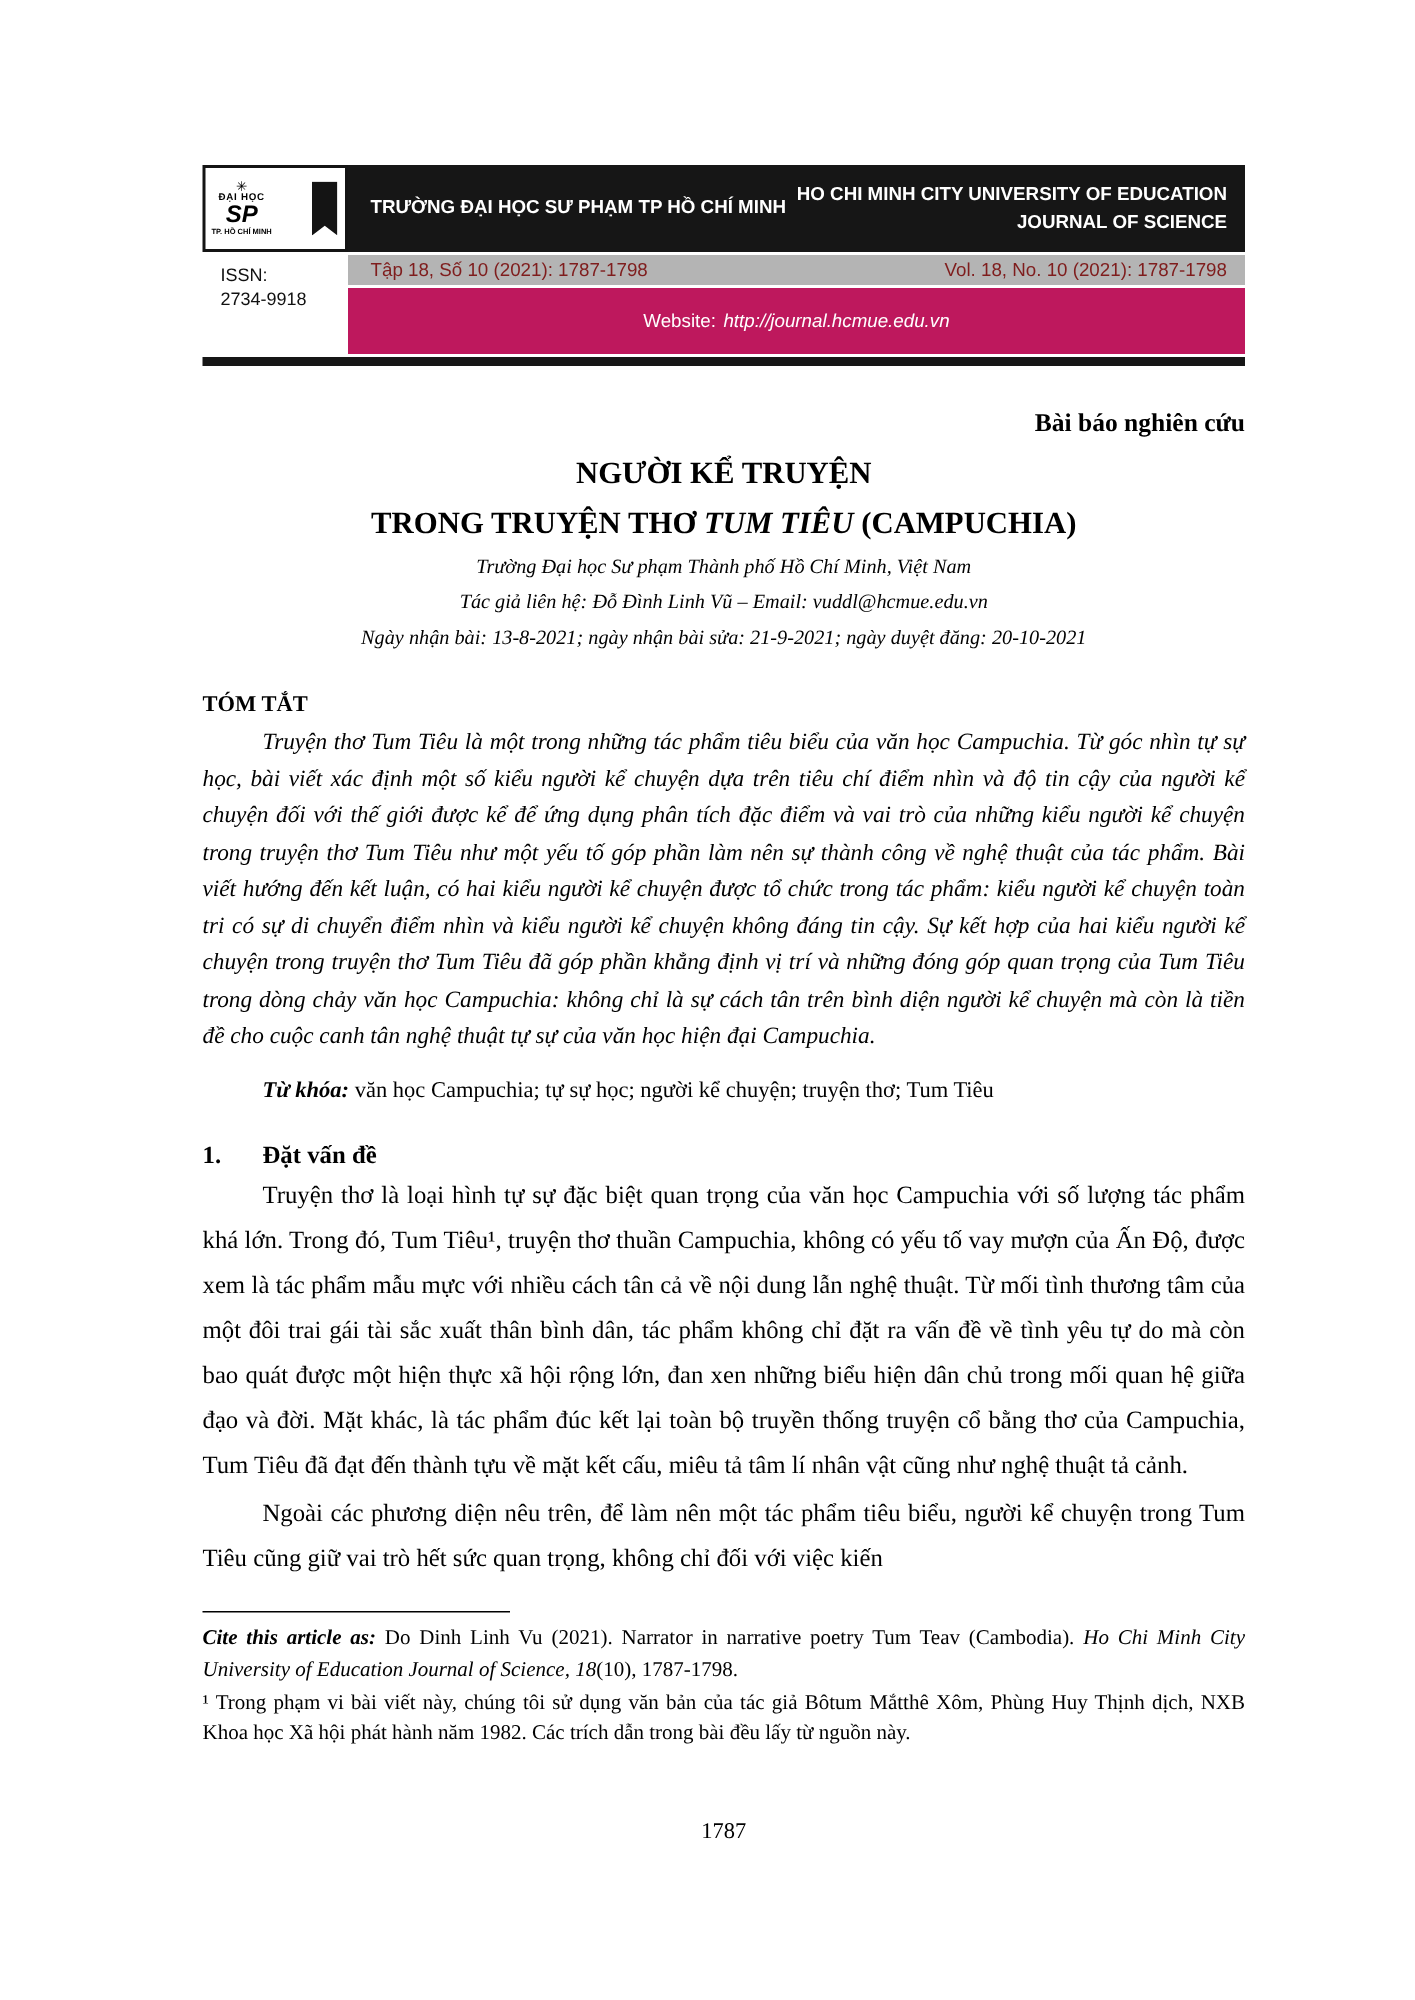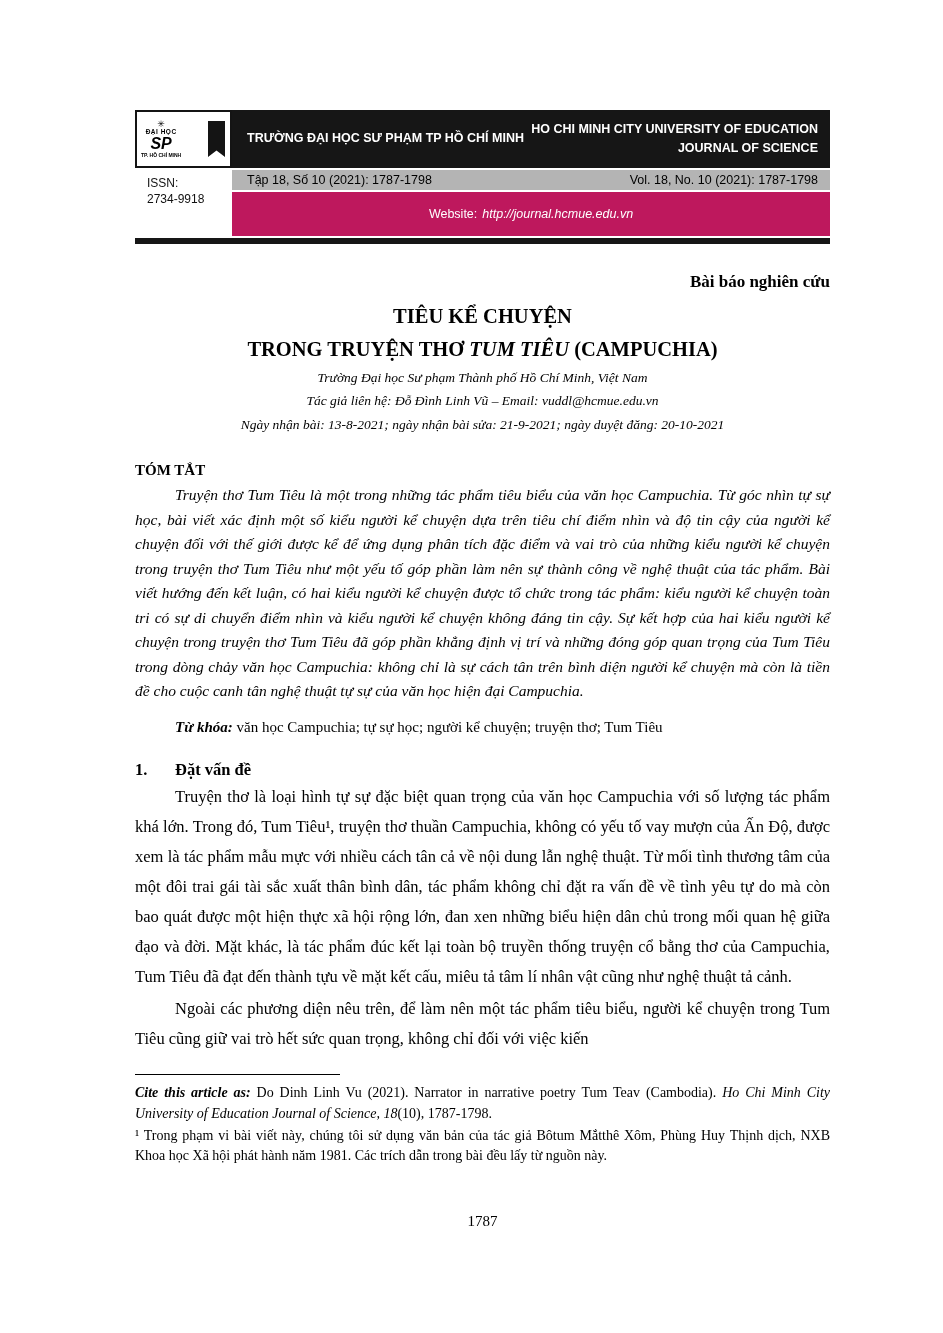--- a/index.html
+++ b/index.html
@@ -40,21 +40,21 @@
     background: #161616; color: #fff; height: 58px;
     display: flex; justify-content: space-between; align-items: center;
     padding: 0 12px 0 15px; font-family: "Liberation Sans", sans-serif;
   }
   .band-top .vi-block { font-size: 12.5px; font-weight: bold; line-height: 1.55; }
   .band-top .en-block { font-size: 12.5px; font-weight: bold; line-height: 1.55; text-align: right; }
   .band-mid {
     background: #b4b4b4; height: 24px; border-top: 2px solid #fff; border-bottom: 2px solid #fff;
     display: flex; justify-content: space-between; align-items: center;
     padding: 0 12px 0 15px; font-family: "Liberation Sans", sans-serif;
-    font-size: 12.5px; color: #000000;
+    font-size: 12.5px; color: #7f1d1d;
   }
   .band-bot {
     background: #be185d; color: #fff; height: 44px;
     display: flex; justify-content: center; align-items: center; gap: 5px;
     font-family: "Liberation Sans", sans-serif; font-size: 12.5px;
   }
   .band-bot .url { font-style: italic; color: #fff; text-decoration: none; }
   .header-rule { height: 6px; background: #161616; margin-top: 2px; }
 
   
@@ -130,21 +130,21 @@
         <span>Website:</span>
         <a class="url" href="#">http://journal.hcmue.edu.vn</a>
       </div>
     </div>
   </div>
   <div class="header-rule"></div>
 
   <div class="article-type">Bài báo nghiên cứu</div>
 
   <div class="title">
-    <div>TIÊU KỂ CHUYỆN</div>
+    <div>NGƯỜI KỂ TRUYỆN</div>
     <div><span>TRONG TRUYỆN THƠ </span><span class="it">TUM TIÊU</span><span> (CAMPUCHIA)</span></div>
   </div>
 
   <div class="meta-line">Trường Đại học Sư phạm Thành phố Hồ Chí Minh, Việt Nam</div>
   <div class="meta-line">Tác giả liên hệ: Đỗ Đình Linh Vũ – Email: vuddl@hcmue.edu.vn</div>
   <div class="meta-line">Ngày nhận bài: 13-8-2021; ngày nhận bài sửa: 21-9-2021; ngày duyệt đăng: 20-10-2021</div>
 
   <div class="abs-heading">TÓM TẮT</div>
   <p class="abs-text">Truyện thơ Tum Tiêu là một trong những tác phẩm tiêu biểu của văn học Campuchia. Từ góc nhìn tự sự học, bài viết xác định một số kiểu người kể chuyện dựa trên tiêu chí điểm nhìn và độ tin cậy của người kể chuyện đối với thế giới được kể để ứng dụng phân tích đặc điểm và vai trò của những kiểu người kể chuyện trong truyện thơ Tum Tiêu như một yếu tố góp phần làm nên sự thành công về nghệ thuật của tác phẩm. Bài viết hướng đến kết luận, có hai kiểu người kể chuyện được tổ chức trong tác phẩm: kiểu người kể chuyện toàn tri có sự di chuyển điểm nhìn và kiểu người kể chuyện không đáng tin cậy. Sự kết hợp của hai kiểu người kể chuyện trong truyện thơ Tum Tiêu đã góp phần khẳng định vị trí và những đóng góp quan trọng của Tum Tiêu trong dòng chảy văn học Campuchia: không chỉ là sự cách tân trên bình diện người kể chuyện mà còn là tiền đề cho cuộc canh tân nghệ thuật tự sự của văn học hiện đại Campuchia.</p>
   <div class="keywords">
@@ -155,18 +155,18 @@
     <span class="sec-num">1.</span><span>Đặt vấn đề</span>
   </div>
   <p class="body-para">Truyện thơ là loại hình tự sự đặc biệt quan trọng của văn học Campuchia với số lượng tác phẩm khá lớn. Trong đó, Tum Tiêu¹, truyện thơ thuần Campuchia, không có yếu tố vay mượn của Ấn Độ, được xem là tác phẩm mẫu mực với nhiều cách tân cả về nội dung lẫn nghệ thuật. Từ mối tình thương tâm của một đôi trai gái tài sắc xuất thân bình dân, tác phẩm không chỉ đặt ra vấn đề về tình yêu tự do mà còn bao quát được một hiện thực xã hội rộng lớn, đan xen những biểu hiện dân chủ trong mối quan hệ giữa đạo và đời. Mặt khác, là tác phẩm đúc kết lại toàn bộ truyền thống truyện cổ bằng thơ của Campuchia, Tum Tiêu đã đạt đến thành tựu về mặt kết cấu, miêu tả tâm lí nhân vật cũng như nghệ thuật tả cảnh.</p>
   <p class="body-para">Ngoài các phương diện nêu trên, để làm nên một tác phẩm tiêu biểu, người kể chuyện trong Tum Tiêu cũng giữ vai trò hết sức quan trọng, không chỉ đối với việc kiến</p>
 
   <div class="footnote-block">
     <hr class="fn-rule">
     <div class="cite">
       <span class="cite-label">Cite this article as:</span><span> Do Dinh Linh Vu (2021). Narrator in narrative poetry Tum Teav (Cambodia). </span><span class="cite-journal">Ho Chi Minh City University of Education Journal of Science, 18</span><span>(10), 1787-1798.</span>
     </div>
-    <div class="fn1">¹ Trong phạm vi bài viết này, chúng tôi sử dụng văn bản của tác giả Bôtum Mắtthê Xôm, Phùng Huy Thịnh dịch, NXB Khoa học Xã hội phát hành năm 1981. Các trích dẫn trong bài đều lấy từ nguồn này.</div>
+    <div class="fn1">¹ Trong phạm vi bài viết này, chúng tôi sử dụng văn bản của tác giả Bôtum Mắtthê Xôm, Phùng Huy Thịnh dịch, NXB Khoa học Xã hội phát hành năm 1982. Các trích dẫn trong bài đều lấy từ nguồn này.</div>
   </div>
 
   <div class="page-num">1787</div>
 
 </div>
 
 </body></html>

